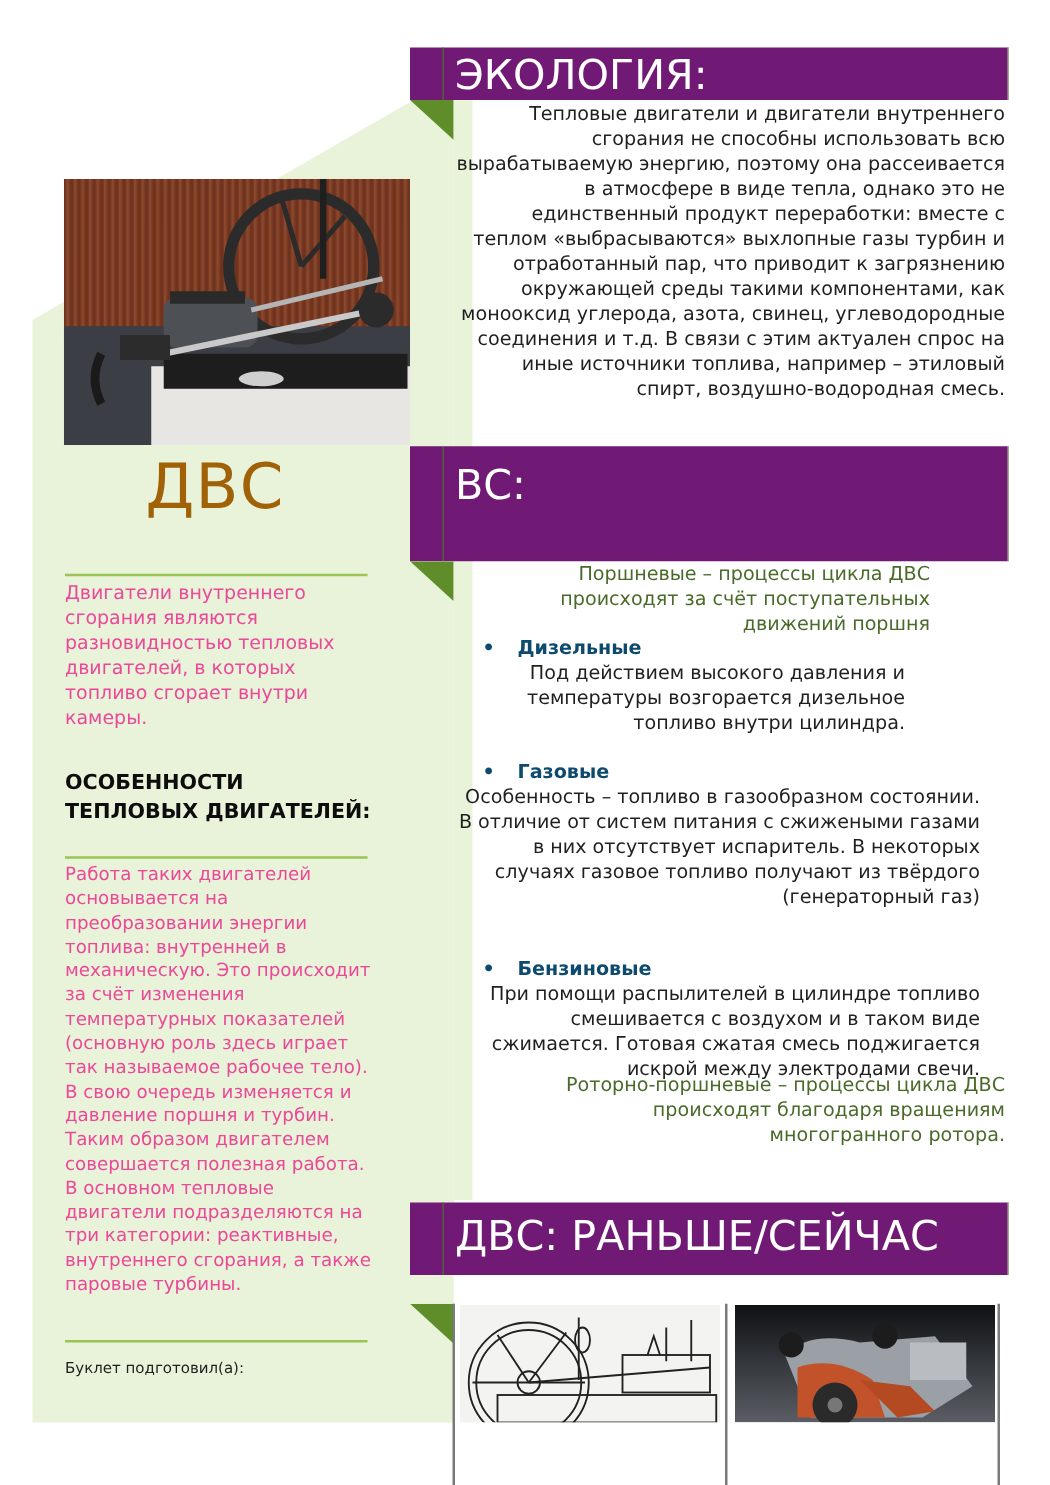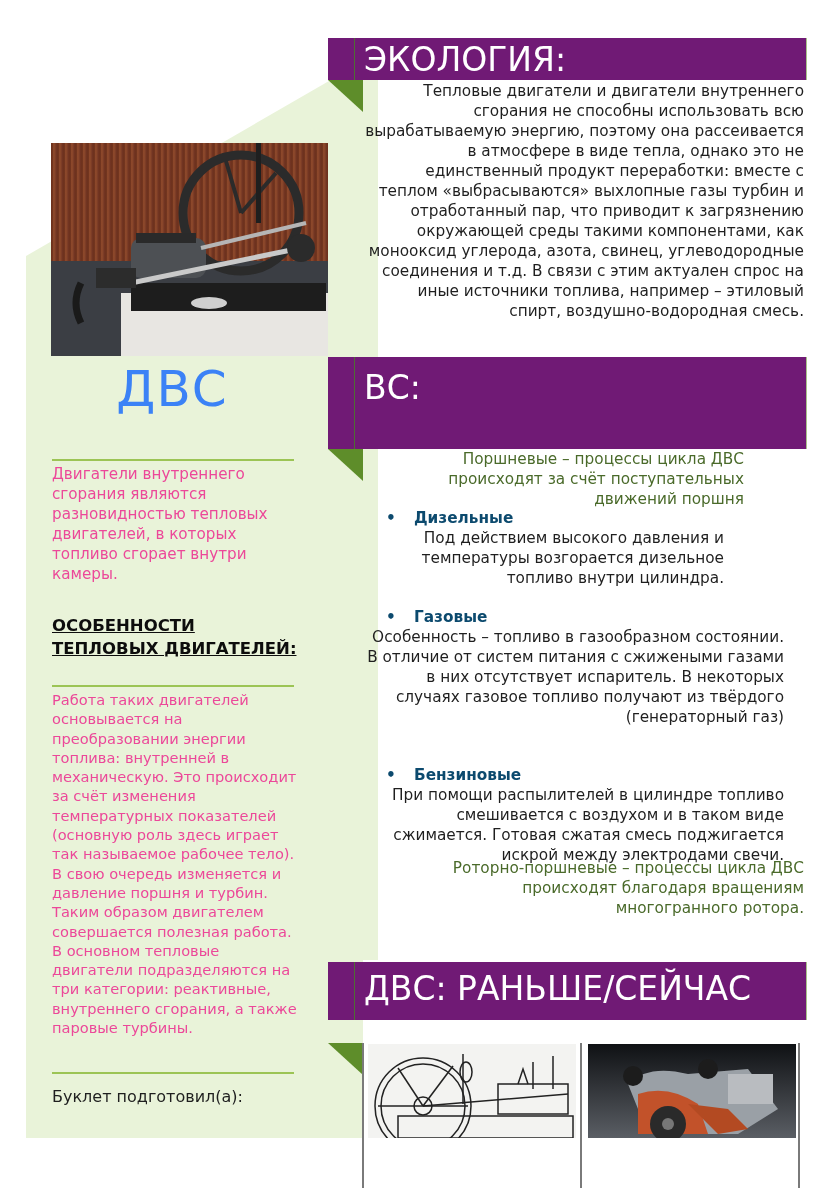--- a/index.html
+++ b/index.html
@@ -9,35 +9,35 @@
   .bg-shape {
     position: absolute; left: 0; top: 0; width: 840px; height: 1188px;
     pointer-events: none;
   }
 
   .photo { position: absolute; overflow: hidden; }
 
   
   .left-title {
     position: absolute; left: 52px; top: 360px; width: 240px;
-    text-align: center; font-size: 50px; font-weight: normal; color: #3b82f6;
+    text-align: center; font-size: 50px; font-weight: normal; color: #a16207;
     letter-spacing: 1px;
   }
   .rule { position: absolute; height: 2px; background: #9cc455; }
   .left-text {
     position: absolute; left: 52px; width: 250px;
     font-size: 15.2px; line-height: 20px; color: #ec4899;
   }
   .left-heading {
     position: absolute; left: 52px; top: 614px; width: 250px;
-    font-size: 16.5px; font-weight: bold; line-height: 23px; color: #0d0d0d; text-decoration: underline;
+    font-size: 16.5px; font-weight: bold; line-height: 23px; color: #0d0d0d;
   }
   .credit {
     position: absolute; left: 52px; top: 1087px;
-    font-size: 16px; color: #1f1f1f;
+    font-size: 12px; color: #1f1f1f;
   }
 
   
   .banner {
     position: absolute; left: 328px; width: 479px;
     background: #701a75; color: #fff;
     font-size: 33px; line-height: 37px; padding-left: 36px;
     border-right: 1px solid #a9c38a;
   }
   .banner .vline {

